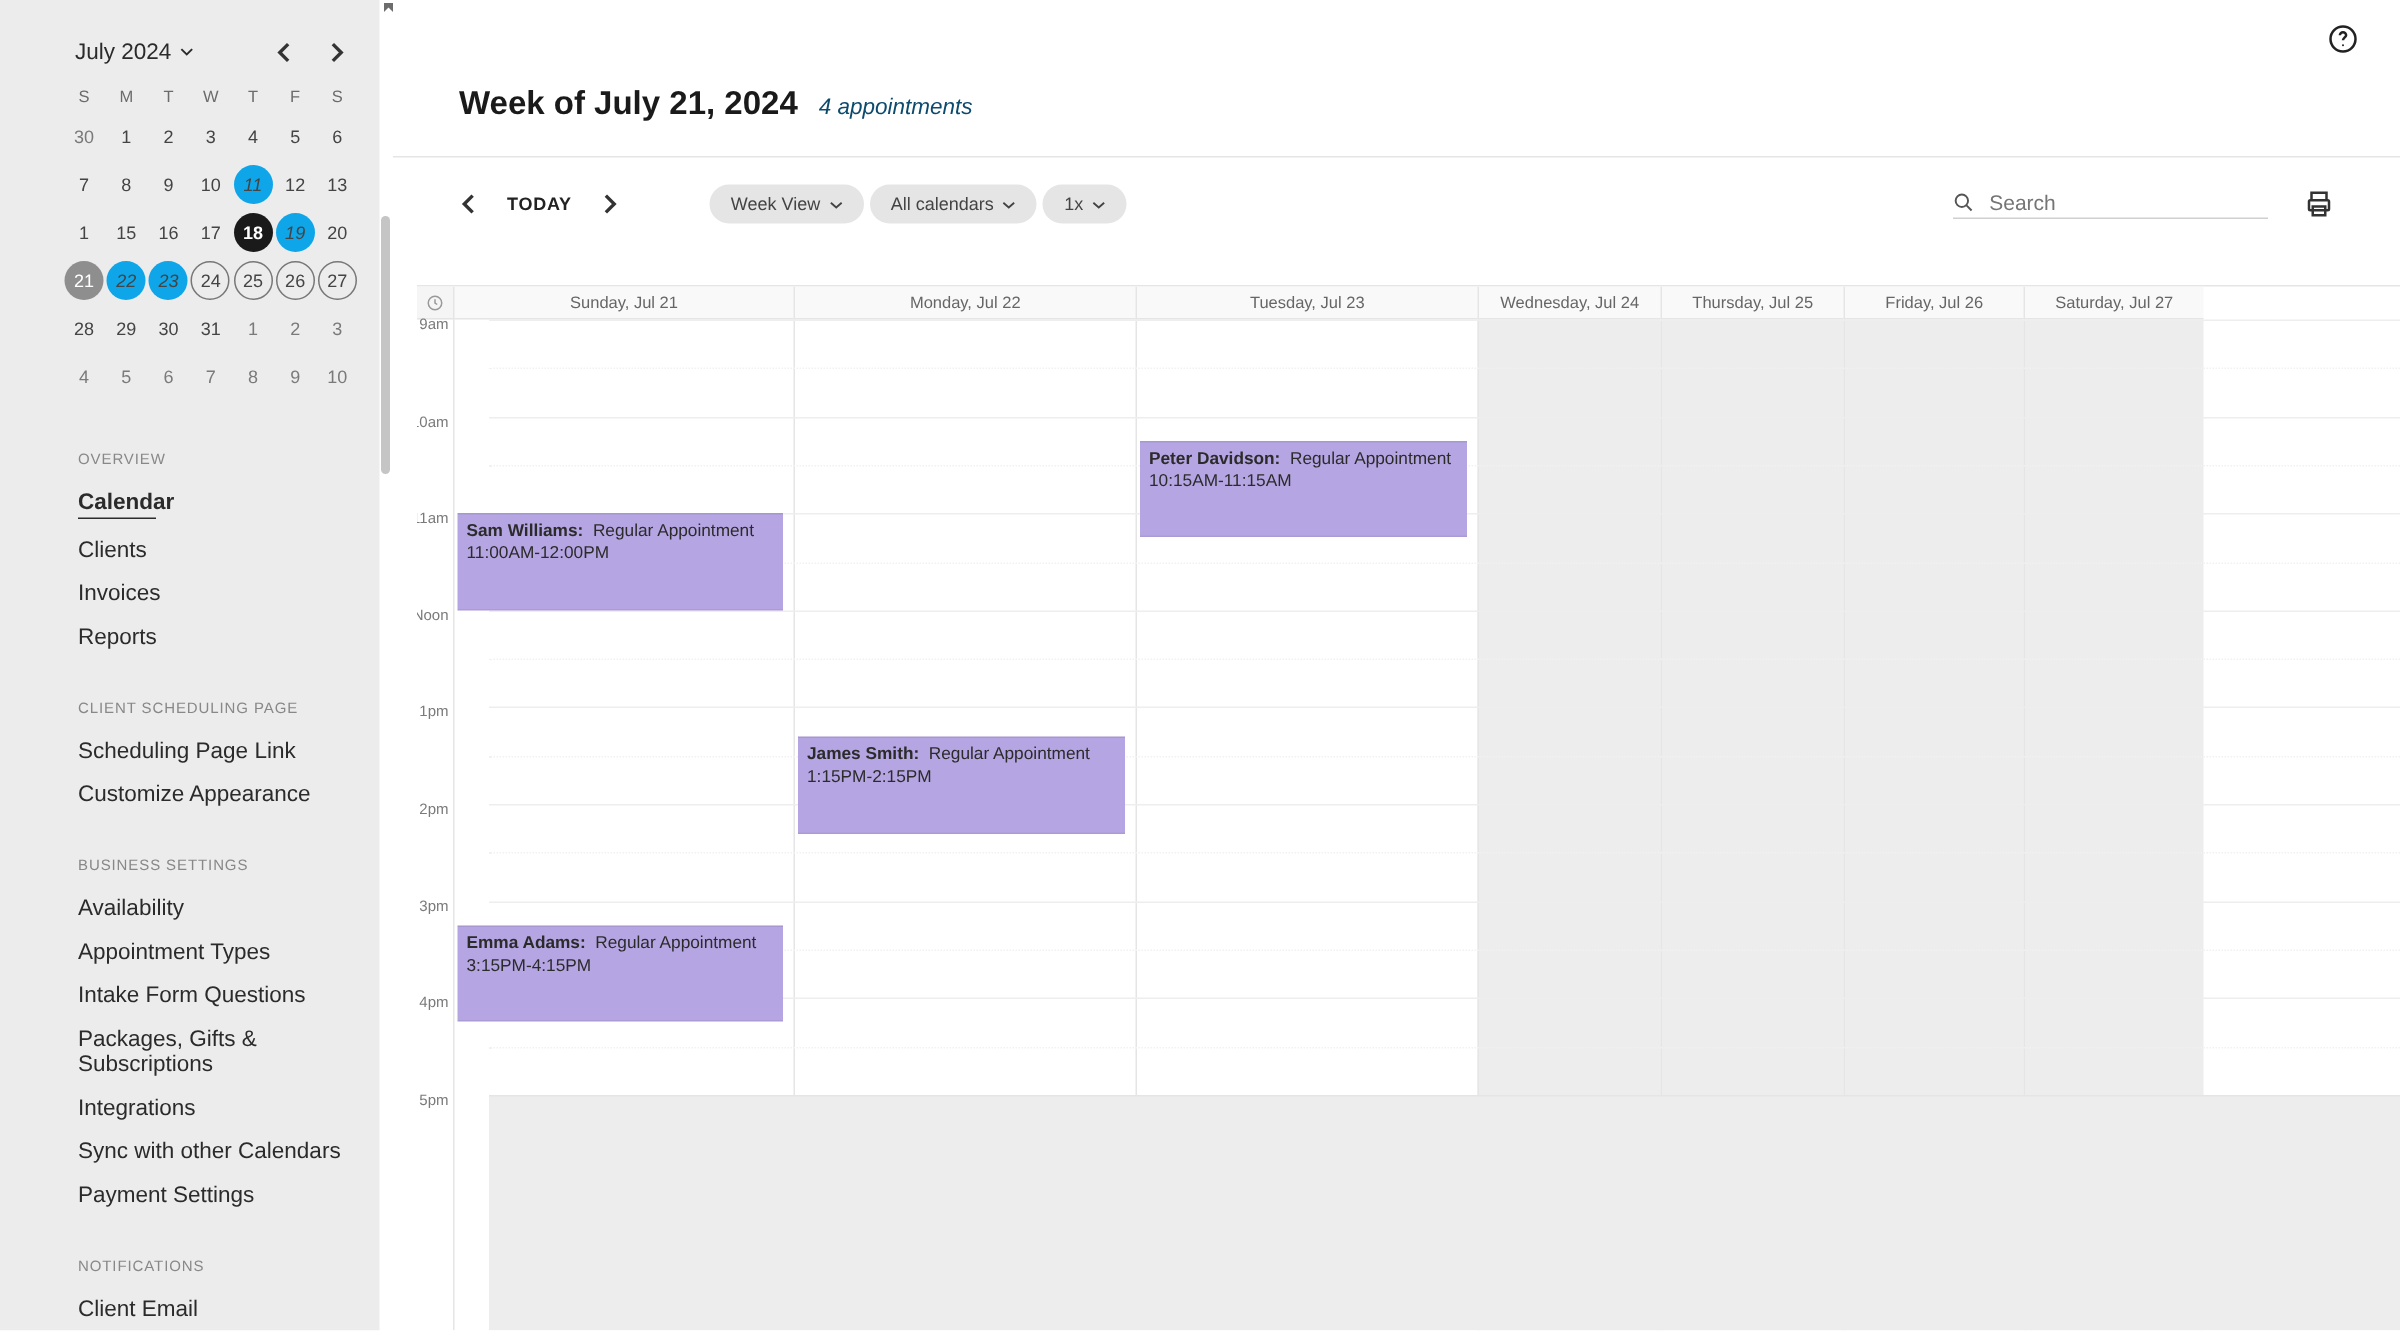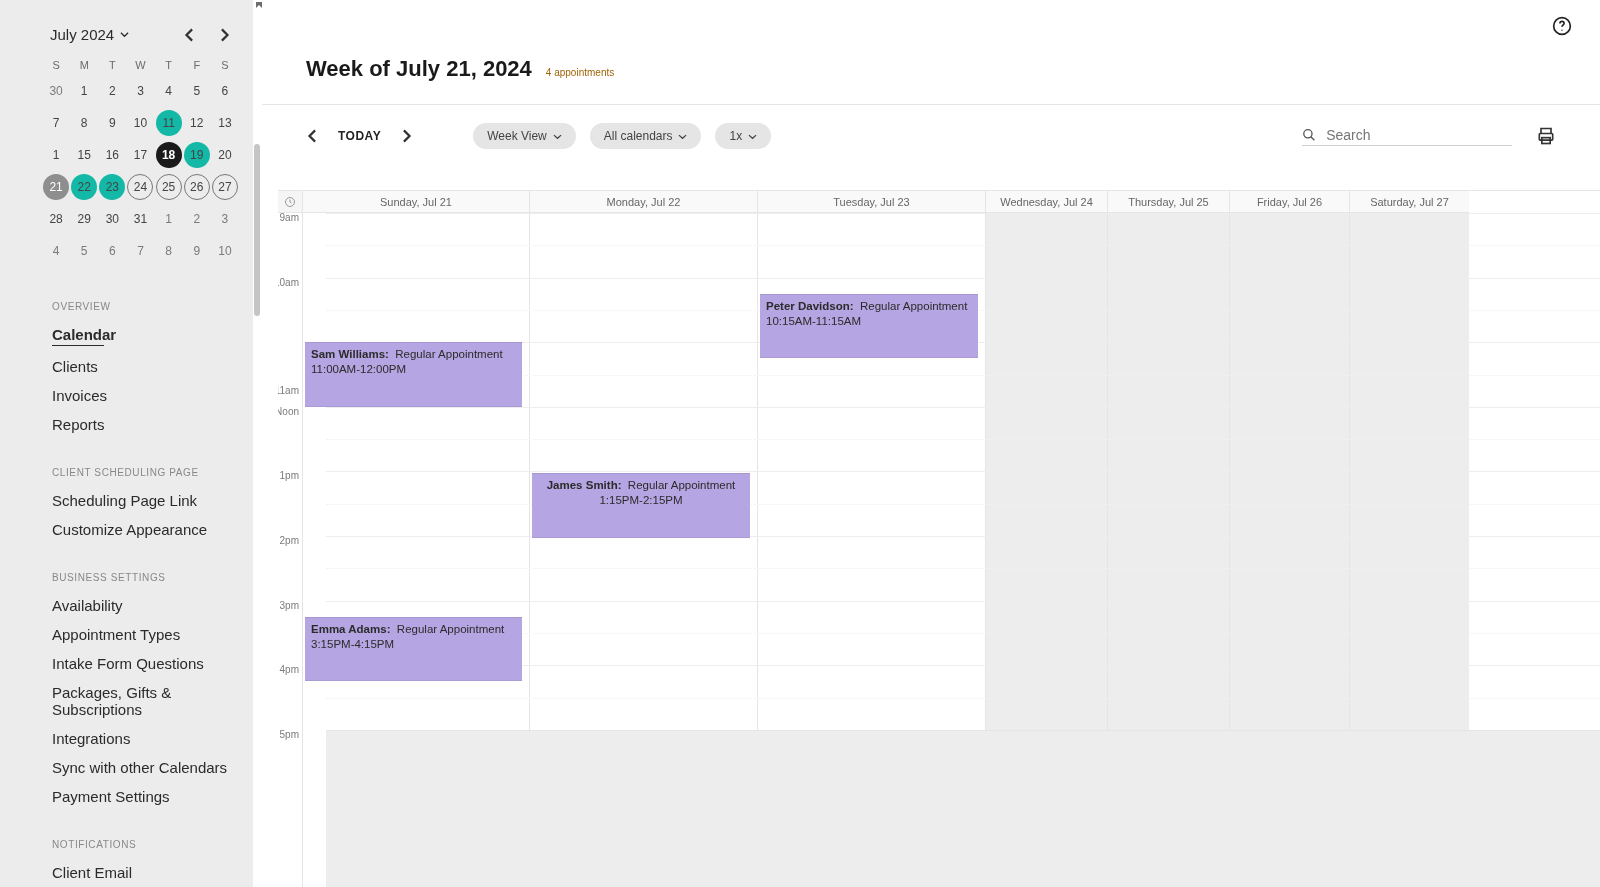--- a/index.html
+++ b/index.html
@@ -14,52 +14,52 @@
   .month-nav-arrows { display: flex; gap: 20px; }
   .month-arrow { width: 14px; height: 14px; cursor: pointer; color: #333; }
 
   .mini-cal { padding: 0 14px; }
   .mini-cal-grid { display: grid; grid-template-columns: repeat(7, 1fr); gap: 4px 0; text-align: center; }
   .mini-dow { font-size: 11px; color: #6b6b6b; padding: 6px 0; }
   .mini-day { font-size: 12px; color: #444; height: 28px; display: flex; align-items: center; justify-content: center; position: relative; }
   .mini-day span { width: 26px; height: 26px; border-radius: 50%; display: flex; align-items: center; justify-content: center; cursor: pointer; }
   .mini-day.today span { background: #1a1a1a; color: #fff; font-weight: 600; }
   .mini-day.selected-strong span { background: #8e8e8e; color: #fff; }
-  .mini-day.selected-grey span { background: #14b8a6; color: #444; }
+  .mini-day.selected-grey span { background: #0ea5e9; color: #444; font-style: italic; }
   .mini-day.selected-outline span { border: 1px solid #777; color: #444; }
   .mini-day.other-month span { color: #7a7a7a; }
 
   .side-section-label { font-size: 10px; letter-spacing: 0.6px; color: #888; padding: 28px 24px 8px; font-weight: 500; }
   .side-section-label.first { padding-top: 36px; }
   .side-link { font-size: 15px; color: #2b2b2b; padding: 6px 24px; cursor: pointer; font-weight: 500; }
   .side-link.active { font-weight: 600; }
   .side-link.active::after { content: ""; display: block; width: 52px; height: 1px; background: #2b2b2b; margin-top: 2px; }
 
   
   .scroll-indicator { position: absolute; left: 254px; top: 144px; width: 6px; height: 172px; background: #c5c5c5; border-radius: 3px; }
   .resize-corner { position: absolute; left: 254px; top: 0; width: 16px; height: 16px; color: #6d6d6d; }
 
   
   .main { position: absolute; left: 262px; top: 0; right: 0; height: 887px; background: #fff; }
   .help-icon { position: absolute; right: 28px; top: 16px; width: 20px; height: 20px; color: #222; cursor: pointer; }
 
   .main-header { padding: 56px 44px 22px 44px; display: flex; align-items: center; justify-content: space-between; border-bottom: 1px solid #e5e5e5; }
   .title-wrap { display: flex; align-items: baseline; gap: 14px; }
   .week-title { font-size: 22px; font-weight: 700; color: #1a1a1a; }
-  .appt-count { font-size: 10px; color: #a16207; }
+  .appt-count { font-size: 15px; color: #0c4a6e; font-style: italic; }
 
   .header-buttons { display: flex; gap: 14px; }
   .btn-outline { border: 1px solid #d0d0d0; background: #fff; color: #2b2b2b; font-size: 12px; font-weight: 600; letter-spacing: 0.5px; padding: 10px 18px; cursor: pointer; }
   .btn-black { background: #1a1a1a; color: #fff; font-size: 12px; font-weight: 600; letter-spacing: 0.5px; padding: 10px 18px; cursor: pointer; border: none; display: flex; align-items: center; gap: 6px; }
 
   .controls-row { padding: 18px 44px; display: flex; align-items: center; }
   .nav-section { display: flex; align-items: center; gap: 18px; margin-right: 60px; }
   .nav-chev { width: 14px; height: 14px; cursor: pointer; color: #333; }
   .today-btn { font-size: 12px; font-weight: 600; letter-spacing: 0.5px; cursor: pointer; }
-  .pill-section { display: flex; gap: 14px; }
+  .pill-section { display: flex; gap: 4px; }
   .pill { background: #e5e5e5; color: #444; font-size: 12px; padding: 6px 14px; border-radius: 14px; cursor: pointer; display: flex; align-items: center; gap: 6px; }
   .controls-right { margin-left: auto; display: flex; align-items: center; gap: 24px; }
   .search-wrap { display: flex; align-items: center; gap: 10px; border-bottom: 1px solid #d0d0d0; padding-bottom: 2px; width: 210px; }
   .search-input { border: none; outline: none; font-size: 14px; color: #444; width: 100%; background: transparent; }
   .print-icon { width: 20px; height: 20px; color: #333; cursor: pointer; }
 
   
   .cal-wrapper { position: absolute; left: 16px; right: 0; top: 190px; bottom: 0; overflow: hidden; border-top: 1px solid #e5e5e5; }
   .cal-header-row { position: absolute; left: 24px; right: 0; top: 0; height: 22px; display: flex; }
   .clock-cell { position: absolute; left: 0; top: 0; width: 24px; height: 22px; display: flex; align-items: center; justify-content: center; color: #999; background: #f5f5f5; border-bottom: 1px solid #e5e5e5; }
@@ -350,21 +350,21 @@
         <div class="day-header" style="width: 228px;">Tuesday, Jul 23</div>
         <div class="day-header" style="width: 122px;">Wednesday, Jul 24</div>
         <div class="day-header" style="width: 122px;">Thursday, Jul 25</div>
         <div class="day-header" style="width: 120px;">Friday, Jul 26</div>
         <div class="day-header" style="width: 120px;">Saturday, Jul 27</div>
       </div>
     <div class="cal-body" id="cal-body">
       <div class="time-gutter" id="time-gutter">
           <div class="time-label" style="top: 4px;">9am</div>
           <div class="time-label" style="top: 68.6px;">10am</div>
-          <div class="time-label" style="top: 133.2px; margin-top: 44px;">11am</div>
+          <div class="time-label" style="top: 133.2px;">11am</div>
           <div class="time-label" style="top: 197.8px;">Noon</div>
           <div class="time-label" style="top: 262.4px;">1pm</div>
           <div class="time-label" style="top: 327px;">2pm</div>
           <div class="time-label" style="top: 391.6px;">3pm</div>
           <div class="time-label" style="top: 456.2px;">4pm</div>
           <div class="time-label" style="top: 520.8px;">5pm</div>
         </div>
     <div class="day-column" style="left: 0px; width: 227px;"></div>
         <div class="day-column" style="left: 227px; width: 228px;"></div>
         <div class="day-column" style="left: 455px; width: 228px;"></div>
@@ -385,18 +385,18 @@
         <div class="grid-line" style="top: 323px;"></div>
         <div class="grid-line half" style="top: 355.3px;"></div>
         <div class="grid-line" style="top: 387.6px;"></div>
         <div class="grid-line half" style="top: 419.9px;"></div>
         <div class="grid-line" style="top: 452.2px;"></div>
         <div class="grid-line half" style="top: 484.5px;"></div>
         <div class="grid-line" style="top: 516.8px;"></div>
         <div class="bottom-cap" style="top: 516.8px; bottom: 0px;"></div>
         <div class="appt" style="top: 129.2px; height: 64.6px; left: 3px; width: 217px;"><strong>Sam Williams:</strong>&nbsp; Regular Appointment<br>11:00AM-12:00PM</div>
         <div class="appt" style="top: 80.75px; height: 64.6px; left: 458px; width: 218px;"><strong>Peter Davidson:</strong>&nbsp; Regular Appointment<br>10:15AM-11:15AM</div>
-        <div class="appt" style="top: 260px; height: 64.6px; left: 230px; width: 218px; text-align: center;"><strong>James Smith:</strong>&nbsp; Regular Appointment<br>1:15PM-2:15PM</div>
+        <div class="appt" style="top: 278px; height: 64.6px; left: 230px; width: 218px;"><strong>James Smith:</strong>&nbsp; Regular Appointment<br>1:15PM-2:15PM</div>
         <div class="appt" style="top: 403.75px; height: 64.6px; left: 3px; width: 217px;"><strong>Emma Adams:</strong>&nbsp; Regular Appointment<br>3:15PM-4:15PM</div>
       </div>
   </div>
 
 </div>
 
 </body></html>

